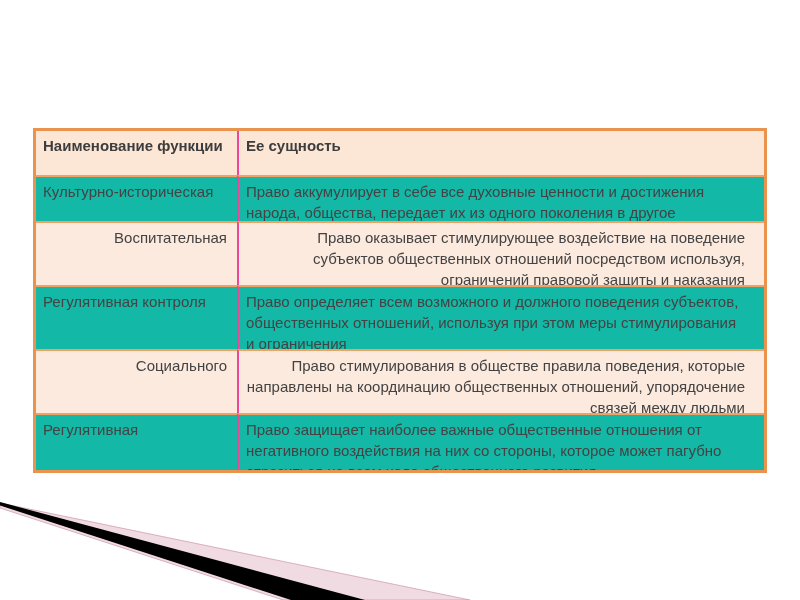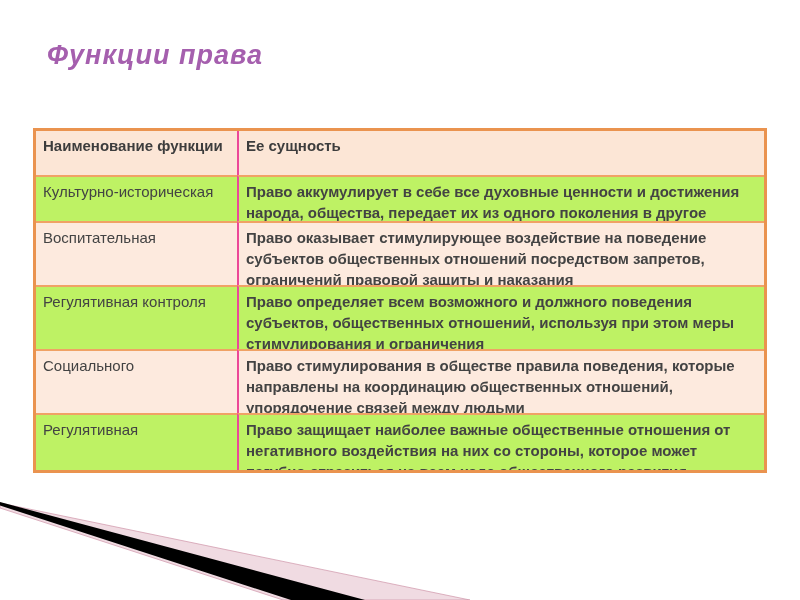--- a/index.html
+++ b/index.html
@@ -28,49 +28,48 @@
   .cell{
     box-sizing:border-box;
     padding:4px 10px 2px 7px;
     font-size:15px;line-height:21px;color:#434343;
     overflow:hidden;
     border-left:2px solid #ec4899;
     border-top:2px solid #f0a265;
   }
   .cell.c0{border-left:none;}
   .row-h .cell{border-top:none;background:#fce6d6;font-weight:bold;color:#3d3d3d;}
-  .band-dark{background:#bef264;}
-  .band-light{background:#fdeade;}
-  .cell.essence{padding-right:19px;font-weight:bold;}
+  .band-dark{background:#14b8a6;}
+  .band-light{background:#fdeade;text-align:right;}
+  .cell.essence{padding-right:19px;}
   .row-h,.row{display:contents;}
   .swoosh{
     position:absolute;left:0;bottom:0;width:480px;height:100px;
   }
 </style>
 </head>
 <body>
 
 <div class="slide">
 
-  <div class="title">Функции права</div>
 
   <div class="func-table">
     <div class="row-h">
       <div class="cell c0">Наименование функции</div>
       <div class="cell">Ее сущность</div>
     </div>
 
     <div class="row">
       <div class="cell c0 band-dark">Культурно-историческая</div>
       <div class="cell essence band-dark">Право аккумулирует в себе все духовные ценности и достижения народа, общества, передает их из одного поколения в другое</div>
     </div>
 
     <div class="row">
       <div class="cell c0 band-light">Воспитательная</div>
-      <div class="cell essence band-light">Право оказывает стимулирующее воздействие на поведение субъектов общественных отношений посредством запретов, ограничений правовой защиты и наказания</div>
+      <div class="cell essence band-light">Право оказывает стимулирующее воздействие на поведение субъектов общественных отношений посредством используя, ограничений правовой защиты и наказания</div>
     </div>
 
     <div class="row">
       <div class="cell c0 band-dark">Регулятивная контроля</div>
       <div class="cell essence band-dark">Право определяет всем возможного и должного поведения субъектов, общественных отношений, используя при этом меры стимулирования и ограничения</div>
     </div>
 
     <div class="row">
       <div class="cell c0 band-light">Социального</div>
       <div class="cell essence band-light">Право стимулирования в обществе правила поведения, которые направлены на координацию общественных отношений, упорядочение связей между людьми</div>

